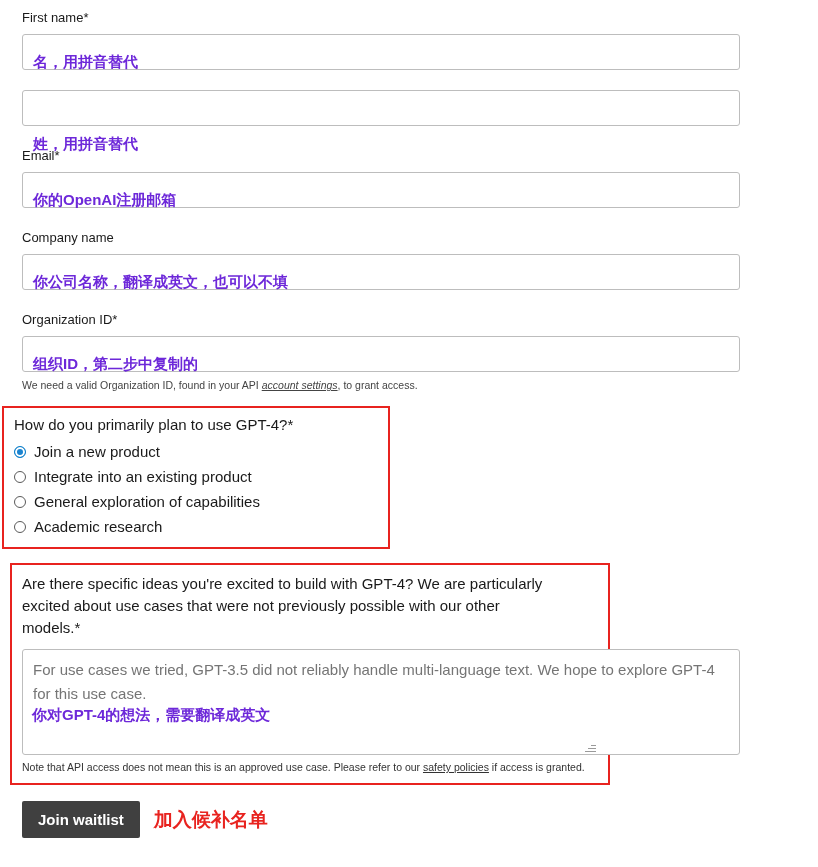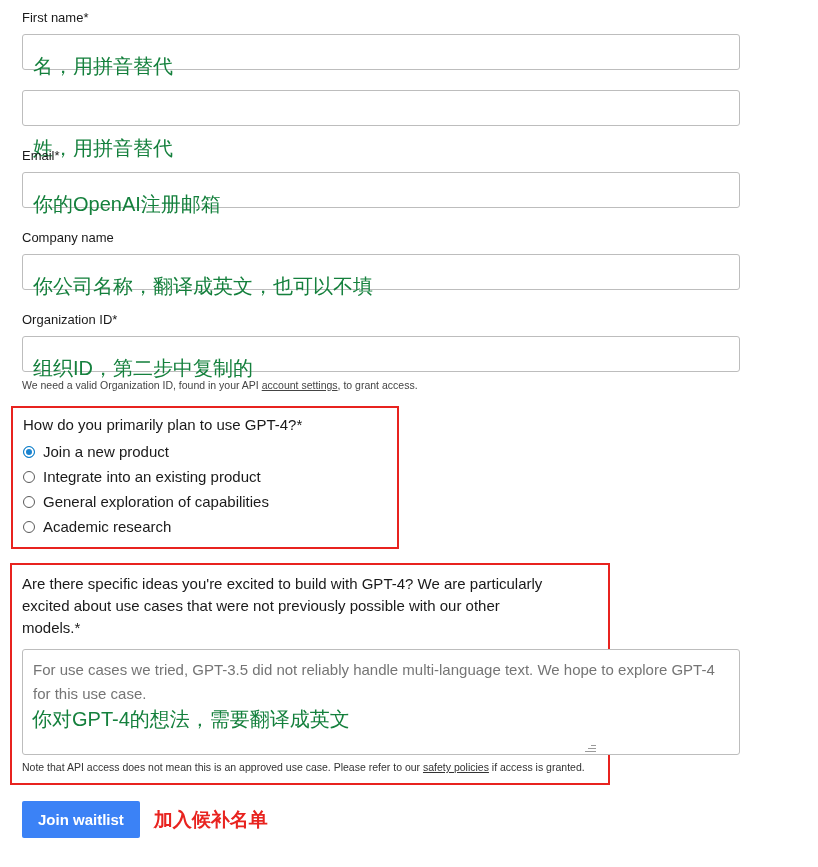--- a/index.html
+++ b/index.html
@@ -36,39 +36,39 @@
     border-radius: 3px;
     background: #fff;
     font-family: "Liberation Sans", sans-serif;
     font-size: 15px;
     padding: 6px 10px;
     color: #111;
   }
   .text-input::placeholder { color: #8d8d8d; }
   .cn-overlay {
     position: absolute;
-    color: #15803d;
-    font-weight: normal;
-    font-size: 20px;
+    color: #6d28d9;
+    font-weight: bold;
+    font-size: 15px;
     white-space: nowrap;
     pointer-events: none;
   }
   .helper {
     font-size: 10.5px;
     color: #444;
     padding: 6px 0 0 22px;
     line-height: 14px;
   }
-  .helper a { color: #444; }
+  .helper a { color: #444; font-style: italic; }
   .spacer-20 { height: 20px; }
   .spacer-14 { height: 14px; }
 
   .redbox {
     border: 2px solid #e8231f;
-    margin-left: 11px;
+    margin-left: 2px;
     width: 388px;
     padding: 8px 10px 8px 10px;
   }
   .q-title {
     font-size: 15px;
     color: #1a1a1a;
     padding-bottom: 6px;
   }
   .radio-row {
     display: flex;
@@ -128,21 +128,21 @@
   }
   .ta-note a { color: #333; }
 
   .submit-row {
     display: flex;
     align-items: center;
     gap: 14px;
     padding: 16px 0 0 22px;
   }
   .submit-btn {
-    background: #3b82f6;
+    background: #404040;
     color: #ffffff;
     border: none;
     font-family: "Liberation Sans", sans-serif;
     font-weight: bold;
     font-size: 15px;
     padding: 10px 16px;
     border-radius: 2px;
     cursor: pointer;
   }
   .cn-inline {

